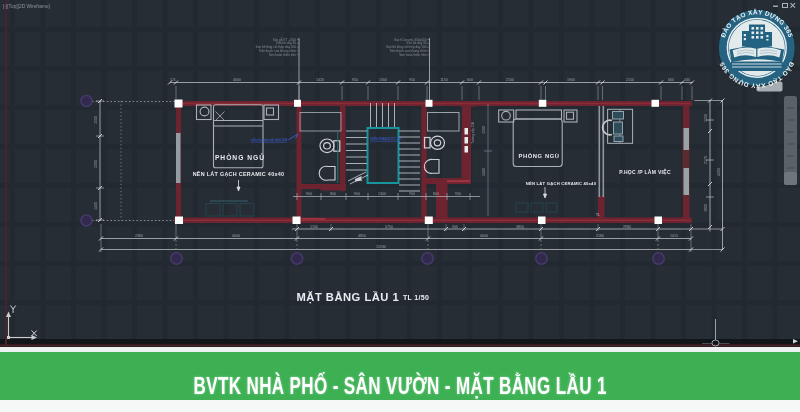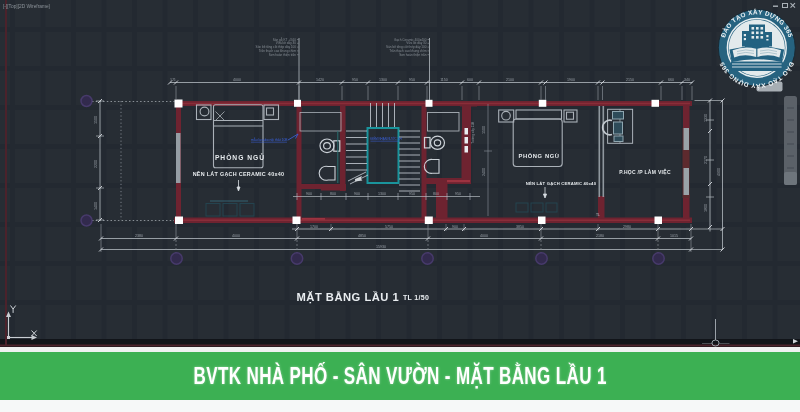--- a/index.html
+++ b/index.html
@@ -11,21 +11,21 @@
        background-image:
          linear-gradient(#232931 5px, transparent 5px),
          linear-gradient(90deg, #232931 5px, transparent 5px);
        background-size:100% 39px, 30.5px 100%;
        background-position:0 27px, 10px 0;}
   #darkband{position:absolute;left:0;top:338.5px;width:800px;height:8px;background:#111419;}
   #whitestrip{position:absolute;left:0;top:347px;width:800px;height:5px;background:#eef1f1;}
   #banner{position:absolute;left:0;top:352px;width:800px;height:48px;background:#3cb053;}
   #bottomwhite{position:absolute;left:0;top:400px;width:800px;height:12px;background:#f6f8f8;}
   #bannertext{position:absolute;left:0;top:352px;width:800px;height:48px;
-      display:flex;align-items:center;justify-content:center;}
+      display:flex;align-items:flex-end;justify-content:center;}
   #bannertext span{
       color:#fff;font-weight:bold;font-size:23px;letter-spacing:0.5px;
       transform:scaleX(0.74);white-space:nowrap;
       text-shadow:0 0 3px rgba(255,255,255,0.45);}
   svg{position:absolute;left:0;top:0;}
 </style>
 </head>
 <body>
 <div id="stage">
   <div id="cad"></div>

